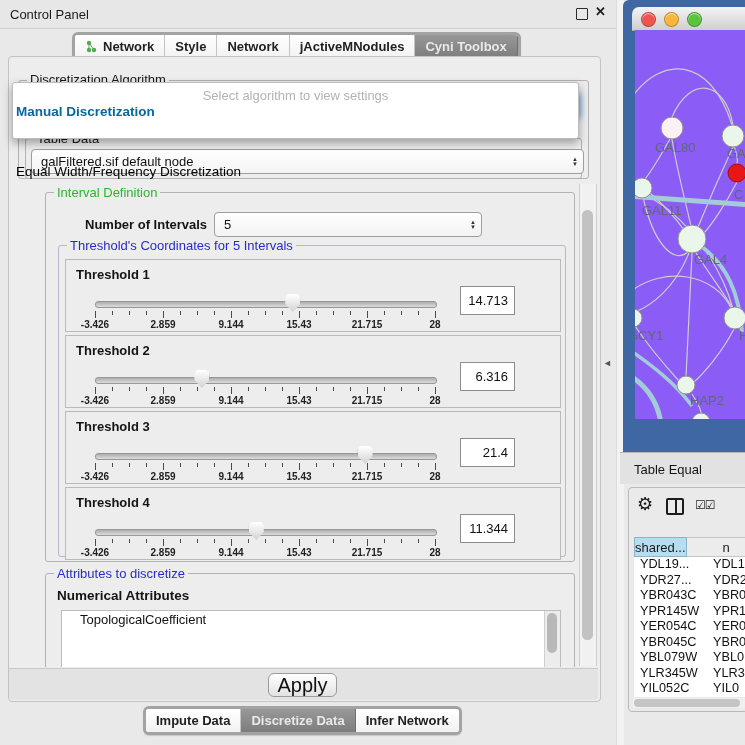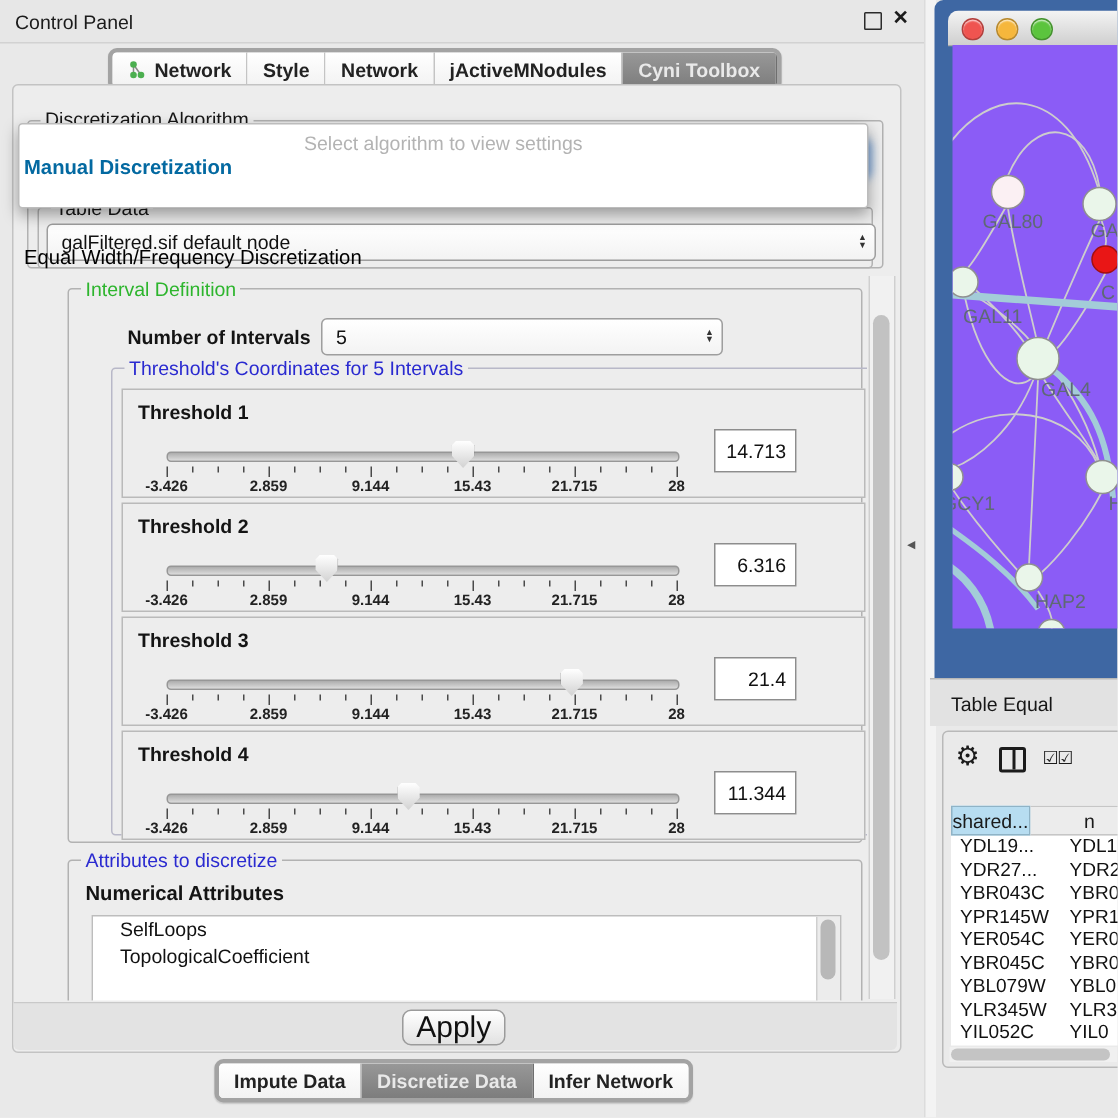--- a/index.html
+++ b/index.html
@@ -159,21 +159,21 @@
 
     <div class="lbl" style="position:absolute;left:39px;top:24px;font-size:13px;font-weight:bold;color:#141414;">Number of Intervals</div>
     <div class="combo" style="left:168px;top:19px;width:257px;height:23px;">
       <span>5</span>
       <div class="stepper">
           <div>▲</div>
           <div>▼</div>
         </div>
     </div>
 
-    <div class="group" style="left:28px;top:52px;width:506px;height:310px;border-color:#b8b8c8;">
+    <div class="group" style="left:12px;top:52px;width:506px;height:310px;border-color:#b8b8c8;">
       <div class="gtitle blue">Threshold's Coordinates for 5 Intervals</div>
 
       <div class="threshold-panel" style="top:13px;">
         <div class="tp-label lbl">Threshold 1</div>
         <div class="track">
             <div class="thumb" style="left: calc(57.7197% - 7px);"></div>
           </div>
         <div class="ticks">
             <div class="tick major" style="left: 0%;"></div>
             <div class="tick" style="left: 5%;"></div>
@@ -314,21 +314,20 @@
         <input class="valbox" value="11.344" style="">
       </div>
     </div>
   </div>
 
   <div class="group" style="left:25px;top:390px;width:528px;height:100px;">
     <div class="gtitle blue">Attributes to discretize</div>
     <div class="lbl" style="position:absolute;left:11px;top:14px;font-size:13.5px;font-weight:bold;color:#141414;">Numerical Attributes</div>
     <div class="attr-list" style="left:15px;top:36px;width:498px;height:58px;">
       <div>
-          <div class="attr-item">SelfLoops</div>
           <div class="attr-item">TopologicalCoefficient</div>
         </div>
       <div class="list-sb">
           <div class="list-sb-thumb"></div>
         </div>
     </div>
   </div>
 </div>
 
 <div class="abs vsb">

